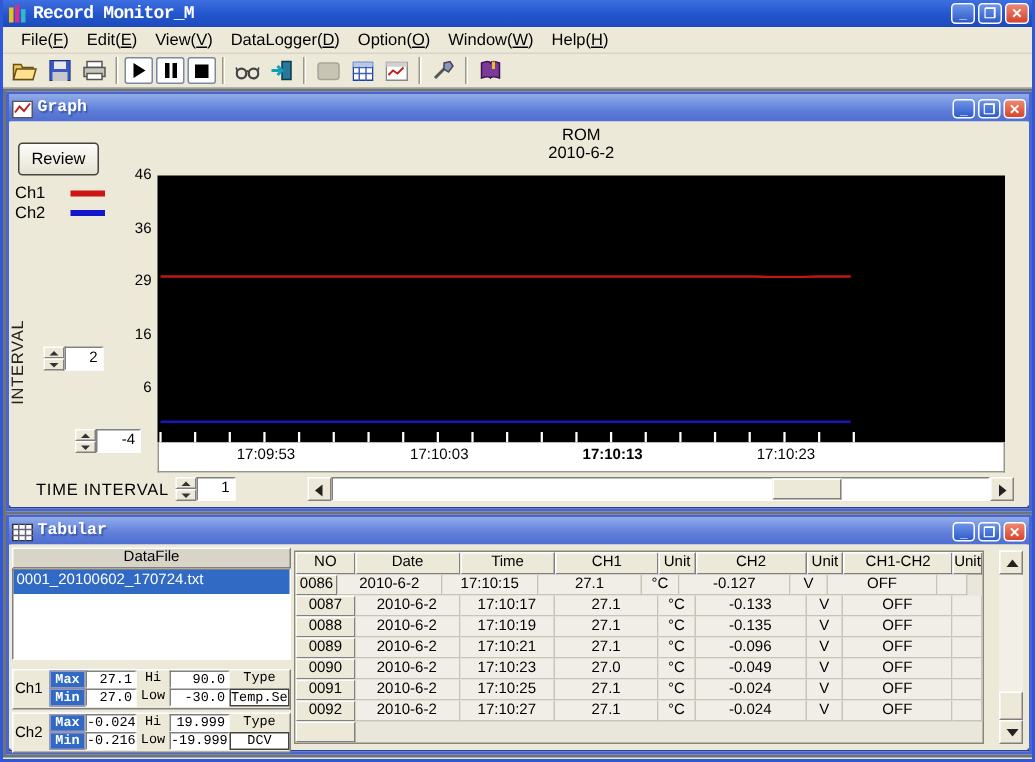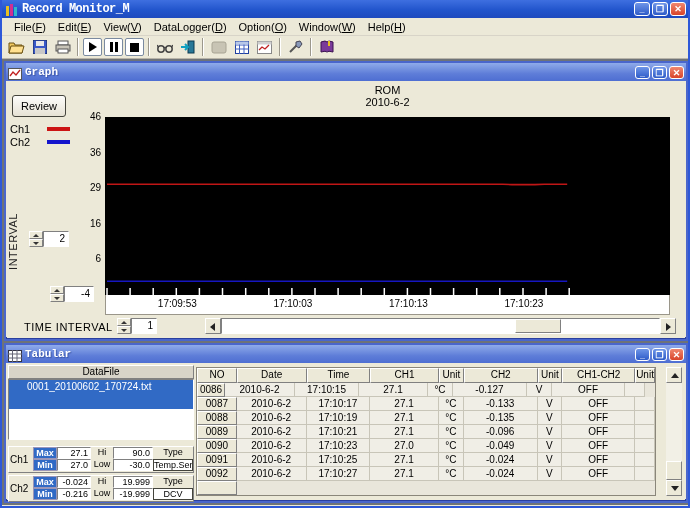--- a/index.html
+++ b/index.html
@@ -78,25 +78,25 @@
   .sb-up::after{left:4px;top:5px;border-left:4px solid transparent;border-right:4px solid transparent;border-bottom:5px solid #222;}
   .sb-down::after{left:4px;top:5px;border-left:4px solid transparent;border-right:4px solid transparent;border-top:5px solid #222;}
   .h-track{flex:1;position:relative;background:#fff;border:1px solid;border-color:#808080 #fff #fff #808080;}
   .h-thumb{position:absolute;left:293px;top:0;width:46px;height:14px;background:#ECE9D8;border:1px solid;border-color:#fff #808080 #808080 #fff;}
   
   .tab-win{top:284px;height:160px;}
   .tab-win .wbody{height:136px;}
   .df-panel{position:absolute;left:2px;top:2px;width:186px;}
   .df-header{height:14px;background:#D8D4C8;border:1px solid;border-color:#fff #808080 #808080 #fff;text-align:center;font-size:10px;line-height:12px;}
   .df-list{height:61px;background:#fff;border:1px solid;border-color:#808080 #fff #fff #808080;font-size:10px;}
-  .df-item{height:29px;line-height:13px;padding-left:18px;white-space:nowrap;overflow:hidden;}
+  .df-item{height:16px;line-height:13px;padding-left:2px;white-space:nowrap;overflow:hidden;}
   .df-item.sel{background:#316AC5;color:#fff;}
   .chblock{position:absolute;left:2px;width:186px;height:27px;display:flex;border:1px solid;border-color:#fff #808080 #808080 #fff;background:#ECE9D8;font-size:9px;}
   .chname{width:24px;display:flex;align-items:center;padding-left:1px;font-size:10px;}
-  .chcells{flex:1;display:grid;grid-template-columns:24px 34px 22px 40px 1fr;grid-auto-rows:12px;align-items:stretch;}
+  .chcells{flex:1;display:grid;grid-template-columns:24px 34px 22px 40px 1fr;grid-auto-rows:12px;align-items:stretch;font-family:Liberation Mono, monospace;}
   .chip{background:#316AC5;color:#fff;text-align:center;font-weight:bold;border:1px solid #9A96B8;line-height:10px;}
   .cval{background:#fff;border:1px solid;border-color:#808080 #fff #fff #808080;text-align:right;padding-right:2px;line-height:10px;}
   .clab{text-align:center;line-height:11px;}
   .cbox{background:#fff;border:1px solid #44443C;text-align:center;line-height:10px;white-space:nowrap;overflow:hidden;}
   .table-frame{position:absolute;left:190px;top:4px;width:460px;height:129px;background:#E9E6DB;border:1px solid #8A867A;overflow:hidden;}
   .trow{display:flex;height:14px;}
   .trow.head{height:15px;}
   .hcell{background:#ECE9D8;border:1px solid;border-color:#fff #808080 #808080 #fff;font-size:10px;text-align:center;line-height:12px;overflow:hidden;white-space:nowrap;}
   .dcell{background:#F0EEE6;border-right:1px solid #C8C5B8;border-bottom:1px solid #C8C5B8;font-size:10px;text-align:center;line-height:13px;white-space:nowrap;overflow:hidden;}
   .vscroll{position:absolute;left:660px;top:4px;width:16px;height:129px;background:#F2F0E6;}
@@ -279,21 +279,21 @@
               <line x1="394.8" y1="171" x2="394.8" y2="178" stroke="#fff" stroke-width="1.5"></line>
               <line x1="418.0" y1="171" x2="418.0" y2="178" stroke="#fff" stroke-width="1.5"></line>
               <line x1="441.1" y1="171" x2="441.1" y2="178" stroke="#fff" stroke-width="1.5"></line>
               <line x1="464.2" y1="171" x2="464.2" y2="178" stroke="#fff" stroke-width="1.5"></line>
               <polyline points="2.0,67.3 397.7,67.3 406.9,67.6 430.0,67.6 439.2,67.3 462.2,67.3" fill="none" stroke="#c01616" stroke-width="1.6"></polyline>
               <polyline points="2.0,164.2 462.2,164.2" fill="none" stroke="#1616c0" stroke-width="1.6"></polyline>
             </svg></div>
         <div class="timestrip" id="timestrip">
             <span class="tlab" style="left: 71.3255px;">17:09:53</span>
             <span class="tlab" style="left: 186.868px;">17:10:03</span>
-            <span class="tlab" style="left: 302.411px;">17:10:13</span>
+            <span class="tlab" style="left: 302.411px; font-weight: bold;">17:10:13</span>
             <span class="tlab" style="left: 417.953px;">17:10:23</span>
           </div>
 
         <div class="rotlab">INTERVAL</div>
         <span class="spin sp-interval">
             <b class="up"></b>
             <b class="dn"></b>
           </span>
         <span class="spinfield f-interval">2</span>
         <span class="spin sp-ymin">

